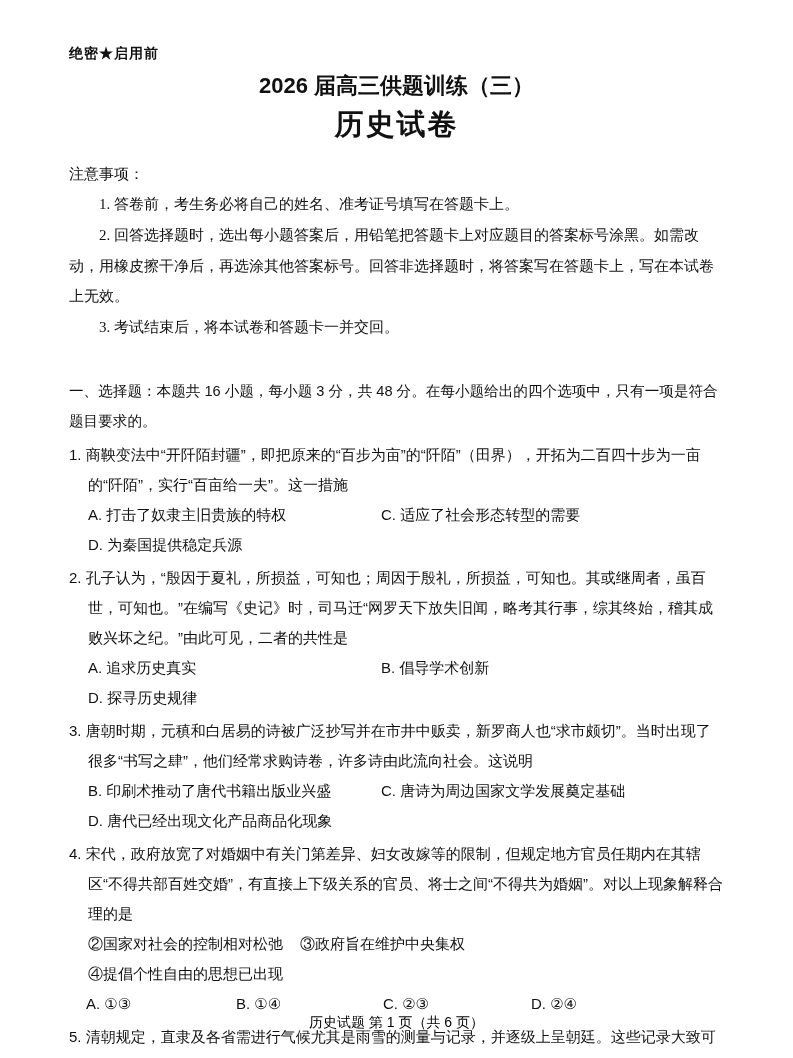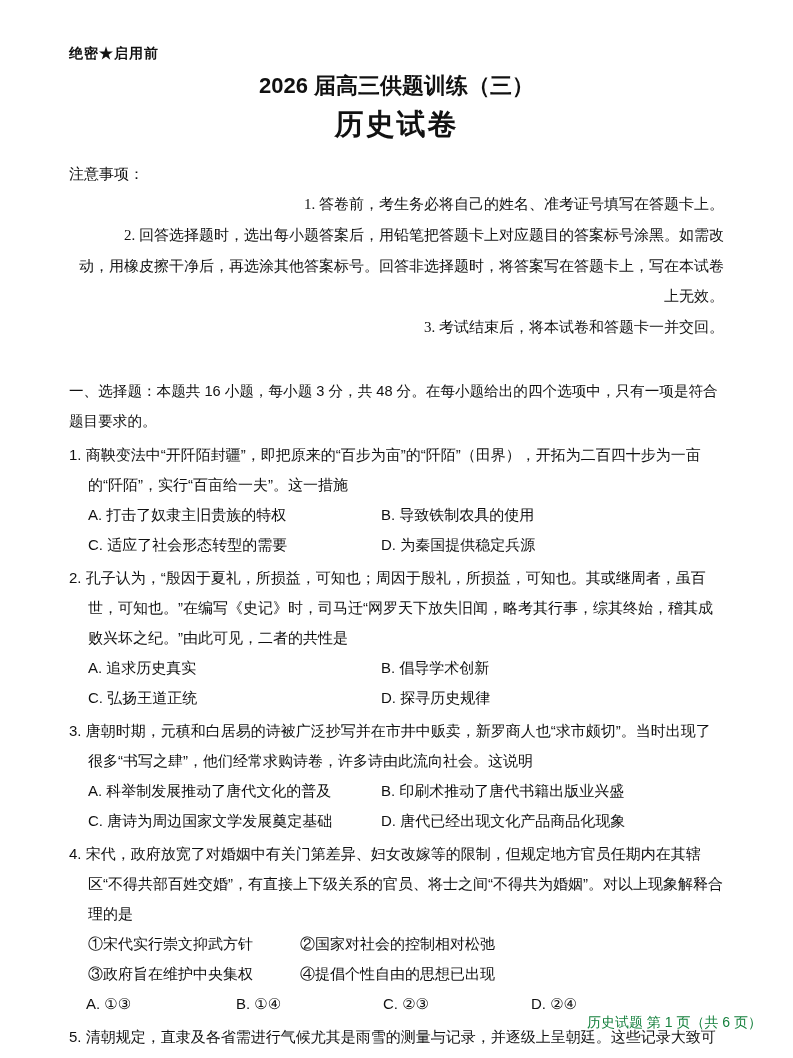--- a/index.html
+++ b/index.html
@@ -41,21 +41,20 @@
     font-size: 15px;
     font-weight: normal;
     line-height: 2.0;
   }
   .notice-item {
     font-family: "Liberation Serif", serif;
     font-size: 15px;
     line-height: 2.05;
     margin: 0;
     text-indent: 2em;
-    text-align: right;
   }
   .section-heading {
     font-size: 14.6px;
     font-weight: normal;
     line-height: 2.05;
     margin: 34px 0 2px 0;
   }
   .question { margin-top: 3px; }
   .stem {
     font-size: 15px;
@@ -82,23 +81,23 @@
     display: grid;
     grid-template-columns: 150px 147px 148px 1fr;
     font-size: 15px;
     line-height: 2.0;
     padding-left: 17px;
   }
   .footer {
     position: absolute;
     left: 0; right: 0;
     bottom: 26px;
-    text-align: right;
+    text-align: center;
     font-size: 14px;
-    color: #15803d;
+    color: #000000;
   }
 </style>
 </head>
 <body>
 
 <div class="page">
 
   <div class="classification">绝密★启用前</div>
 
   <h1 class="title">2026 届高三供题训练（三）</h1>
@@ -111,50 +110,46 @@
     <p class="notice-item">2. 回答选择题时，选出每小题答案后，用铅笔把答题卡上对应题目的答案标号涂黑。如需改动，用橡皮擦干净后，再选涂其他答案标号。回答非选择题时，将答案写在答题卡上，写在本试卷上无效。</p>
     <p class="notice-item">3. 考试结束后，将本试卷和答题卡一并交回。</p>
   </div>
 
   <div class="section-heading">一、选择题：本题共 16 小题，每小题 3 分，共 48 分。在每小题给出的四个选项中，只有一项是符合题目要求的。</div>
 
   <div class="question">
     <p class="stem">1. 商鞅变法中“开阡陌封疆”，即把原来的“百步为亩”的“阡陌”（田界），开拓为二百四十步为一亩的“阡陌”，实行“百亩给一夫”。这一措施</p>
     <div class="options-grid">
       <span class="option">A. 打击了奴隶主旧贵族的特权</span>
-      <span class="option">B. 导致铁制农具的使用</span>
       <span class="option">C. 适应了社会形态转型的需要</span>
       <span class="option">D. 为秦国提供稳定兵源</span>
     </div>
   </div>
 
   <div class="question">
     <p class="stem">2. 孔子认为，“殷因于夏礼，所损益，可知也；周因于殷礼，所损益，可知也。其或继周者，虽百世，可知也。”在编写《史记》时，司马迁“网罗天下放失旧闻，略考其行事，综其终始，稽其成败兴坏之纪。”由此可见，二者的共性是</p>
     <div class="options-grid">
       <span class="option">A. 追求历史真实</span>
       <span class="option">B. 倡导学术创新</span>
-      <span class="option">C. 弘扬王道正统</span>
       <span class="option">D. 探寻历史规律</span>
     </div>
   </div>
 
   <div class="question">
     <p class="stem">3. 唐朝时期，元稹和白居易的诗被广泛抄写并在市井中贩卖，新罗商人也“求市颇切”。当时出现了很多“书写之肆”，他们经常求购诗卷，许多诗由此流向社会。这说明</p>
     <div class="options-grid">
-      <span class="option">A. 科举制发展推动了唐代文化的普及</span>
       <span class="option">B. 印刷术推动了唐代书籍出版业兴盛</span>
       <span class="option">C. 唐诗为周边国家文学发展奠定基础</span>
       <span class="option">D. 唐代已经出现文化产品商品化现象</span>
     </div>
   </div>
 
   <div class="question">
     <p class="stem">4. 宋代，政府放宽了对婚姻中有关门第差异、妇女改嫁等的限制，但规定地方官员任期内在其辖区“不得共部百姓交婚”，有直接上下级关系的官员、将士之间“不得共为婚姻”。对以上现象解释合理的是</p>
     <div class="statements-grid">
-      <span class="statement">①宋代实行崇文抑武方针</span>
       <span class="statement">②国家对社会的控制相对松弛</span>
       <span class="statement">③政府旨在维护中央集权</span>
       <span class="statement">④提倡个性自由的思想已出现</span>
     </div>
     <div class="answers-row">
       <span class="option">A. ①③</span>
       <span class="option">B. ①④</span>
       <span class="option">C. ②③</span>
       <span class="option">D. ②④</span>
     </div>

